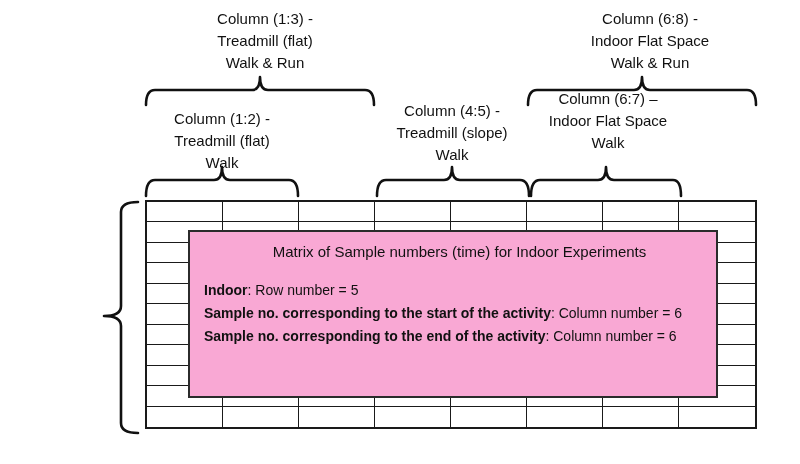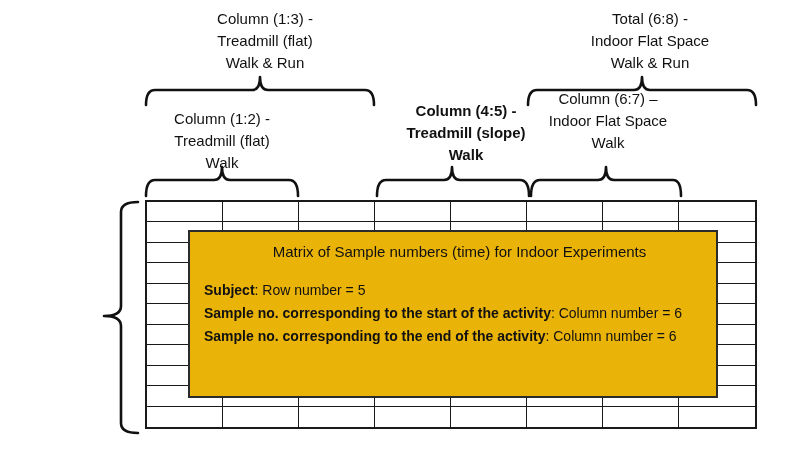--- a/index.html
+++ b/index.html
@@ -20,50 +20,50 @@
   }
   .cell { border-right:1.5px solid #1a1a1a; border-bottom:1.5px solid #1a1a1a; }
   .cell:nth-child(8n) { border-right:none; }
   .cell:nth-child(n+81) { border-bottom:none; }
   .svg-overlay { position:absolute; left:0; top:0; width:800px; height:464px;
                  z-index:2; pointer-events:none; }
   .brace { fill:none; stroke:#111; stroke-width:2.6; stroke-linejoin:round;
            stroke-linecap:round; }
   .info-box {
     position:absolute; left:188px; top:230px; width:530px; height:168px;
-    background:#eab308; border:2px solid #2b2b2b; box-sizing:border-box;
+    background:#f9a8d4; border:2px solid #2b2b2b; box-sizing:border-box;
     padding:7px 1px 6px 14px; font-size:14px; z-index:3;
   }
   .info-title { text-align:center; font-size:15px; line-height:20px;
                 margin:3px 0 17px 0; }
   .info-example { line-height:24px; margin:0 0 19px 0; }
   .info-detail { line-height:23px; white-space:nowrap; }
 </style>
 </head>
 <body>
 
 <div class="stage">
 
   <div class="glabel" style="left:170px; top:8px;">
     <div>Column (1:3) -</div>
     <div>Treadmill (flat)</div>
     <div>Walk &amp; Run</div>
   </div>
   <div class="glabel" style="left:555px; top:8px;">
-    <div>Total (6:8) -</div>
+    <div>Column (6:8) -</div>
     <div>Indoor Flat Space</div>
     <div>Walk &amp; Run</div>
   </div>
 
   <div class="glabel" style="left:127px; top:108px;">
     <div>Column (1:2) -</div>
     <div>Treadmill (flat)</div>
     <div>Walk</div>
   </div>
-  <div class="glabel" style="left:371px; top:100px;font-weight:bold;">
+  <div class="glabel" style="left:357px; top:100px;">
     <div>Column (4:5) -</div>
     <div>Treadmill (slope)</div>
     <div>Walk</div>
   </div>
   <div class="glabel" style="left:513px; top:88px;">
     <div>Column (6:7) –</div>
     <div>Indoor Flat Space</div>
     <div>Walk</div>
   </div>
 
@@ -163,18 +163,18 @@
     <path class="brace" d="M146,105 Q146,90 155,90 L252,90 Q260,90 260,77 Q260,90 268,90 L365,90 Q374,90 374,105"></path>
     <path class="brace" d="M528,105 Q528,90 537,90 L634,90 Q642,90 642,77 Q642,90 650,90 L747,90 Q756,90 756,105"></path>
     <path class="brace" d="M146,196 Q146,180 155,180 L214,180 Q222,180 222,167 Q222,180 230,180 L289,180 Q298,180 298,196"></path>
     <path class="brace" d="M377,196 Q377,180 386,180 L444,180 Q452,180 452,167 Q452,180 460,180 L520,180 Q529,180 529,196"></path>
     <path class="brace" d="M531,196 Q531,180 540,180 L598,180 Q606,180 606,167 Q606,180 614,180 L673,180 Q681,180 681,196"></path>
     <path class="brace" d="M138,202 Q121,202 121,212 L121,306 Q121,316 104,316 Q121,316 121,326 L121,423 Q121,433 138,433"></path>
   </svg>
 
   <div class="info-box">
     <div class="info-title">Matrix of Sample numbers (time) for Indoor Experiments</div>
-    <div class="info-detail"><b>Subject</b><span>: Row number = 5</span></div>
+    <div class="info-detail"><b>Indoor</b><span>: Row number = 5</span></div>
     <div class="info-detail"><b>Sample no. corresponding to the start of the activity</b><span>: Column number = 6</span></div>
     <div class="info-detail"><b>Sample no. corresponding to the end of the activity</b><span>: Column number = 6</span></div>
   </div>
 
 </div>
 
 </body></html>

